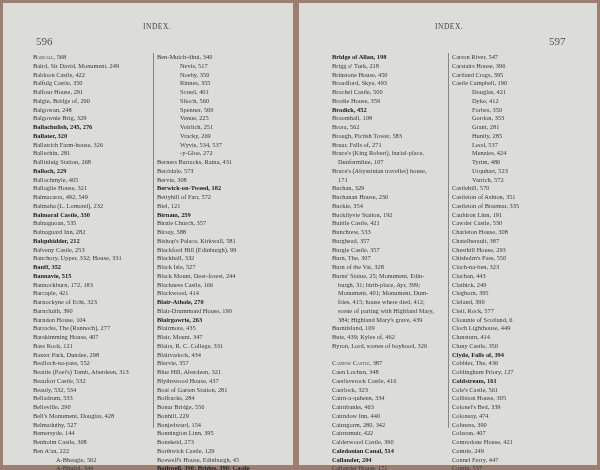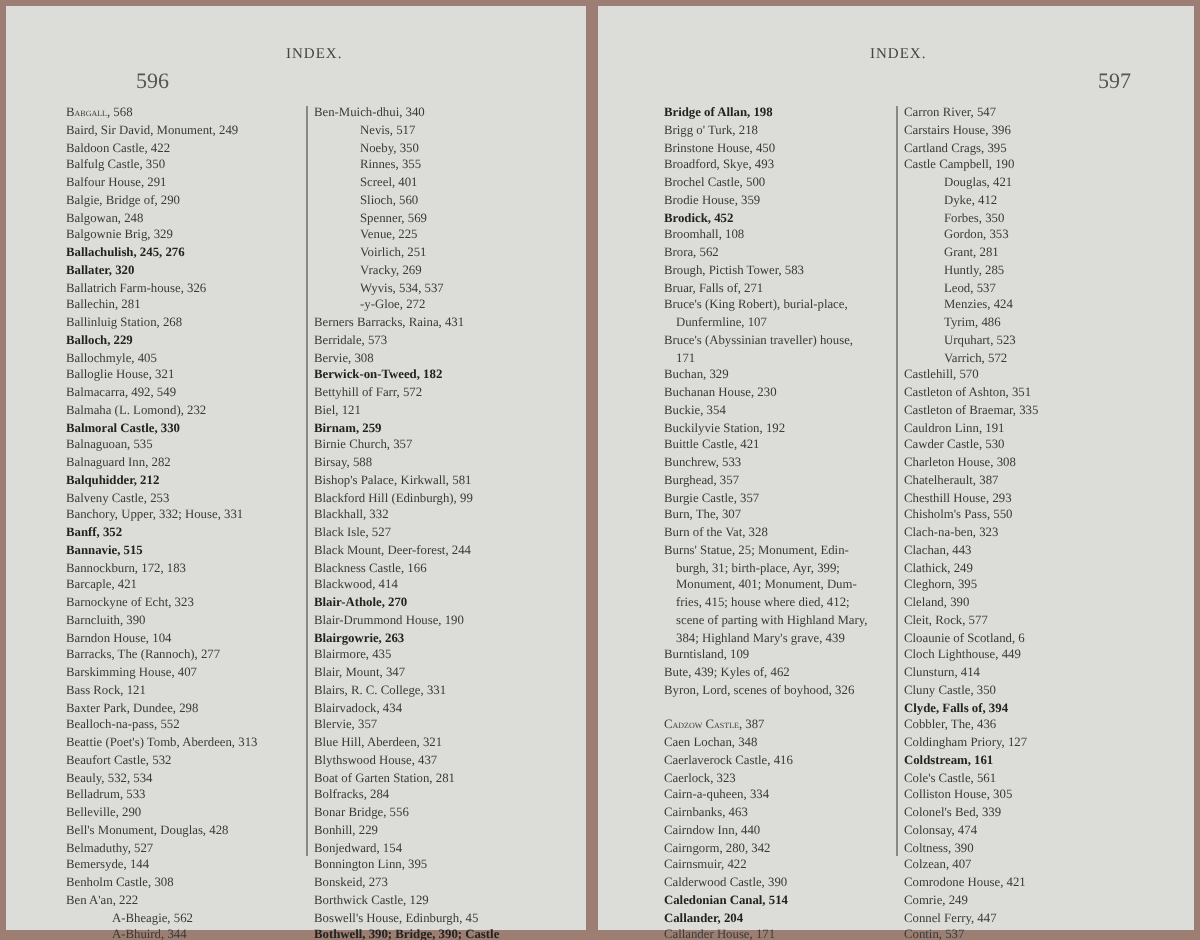--- a/index.html
+++ b/index.html
@@ -15,21 +15,21 @@
   .b { font-weight:bold; color:#222; }
   .sc { font-variant:small-caps; }
   .i1 { padding-left:6px; }
   .i2 { padding-left:23px; }
   .i3 { padding-left:20px; }
 </style>
 </head>
 <body>
 
 <div class="page left">
-  <span class="pagenum" style="left:33px;margin-left:32px;">596</span>
+  <span class="pagenum" style="left:33px;">596</span>
   <span class="runhead" style="left:140px;">INDEX.</span>
   <div class="col" id="lc1" style="left:30px;">
       <span class="e sc">Babgall, 568</span>
       <span class="e">Baird, Sir David, Monument, 249</span>
       <span class="e">Baldoon Castle, 422</span>
       <span class="e">Balfulg Castle, 350</span>
       <span class="e">Balfour House, 291</span>
       <span class="e">Balgie, Bridge of, 290</span>
       <span class="e">Balgowan, 248</span>
       <span class="e">Balgownie Brig, 329</span>

